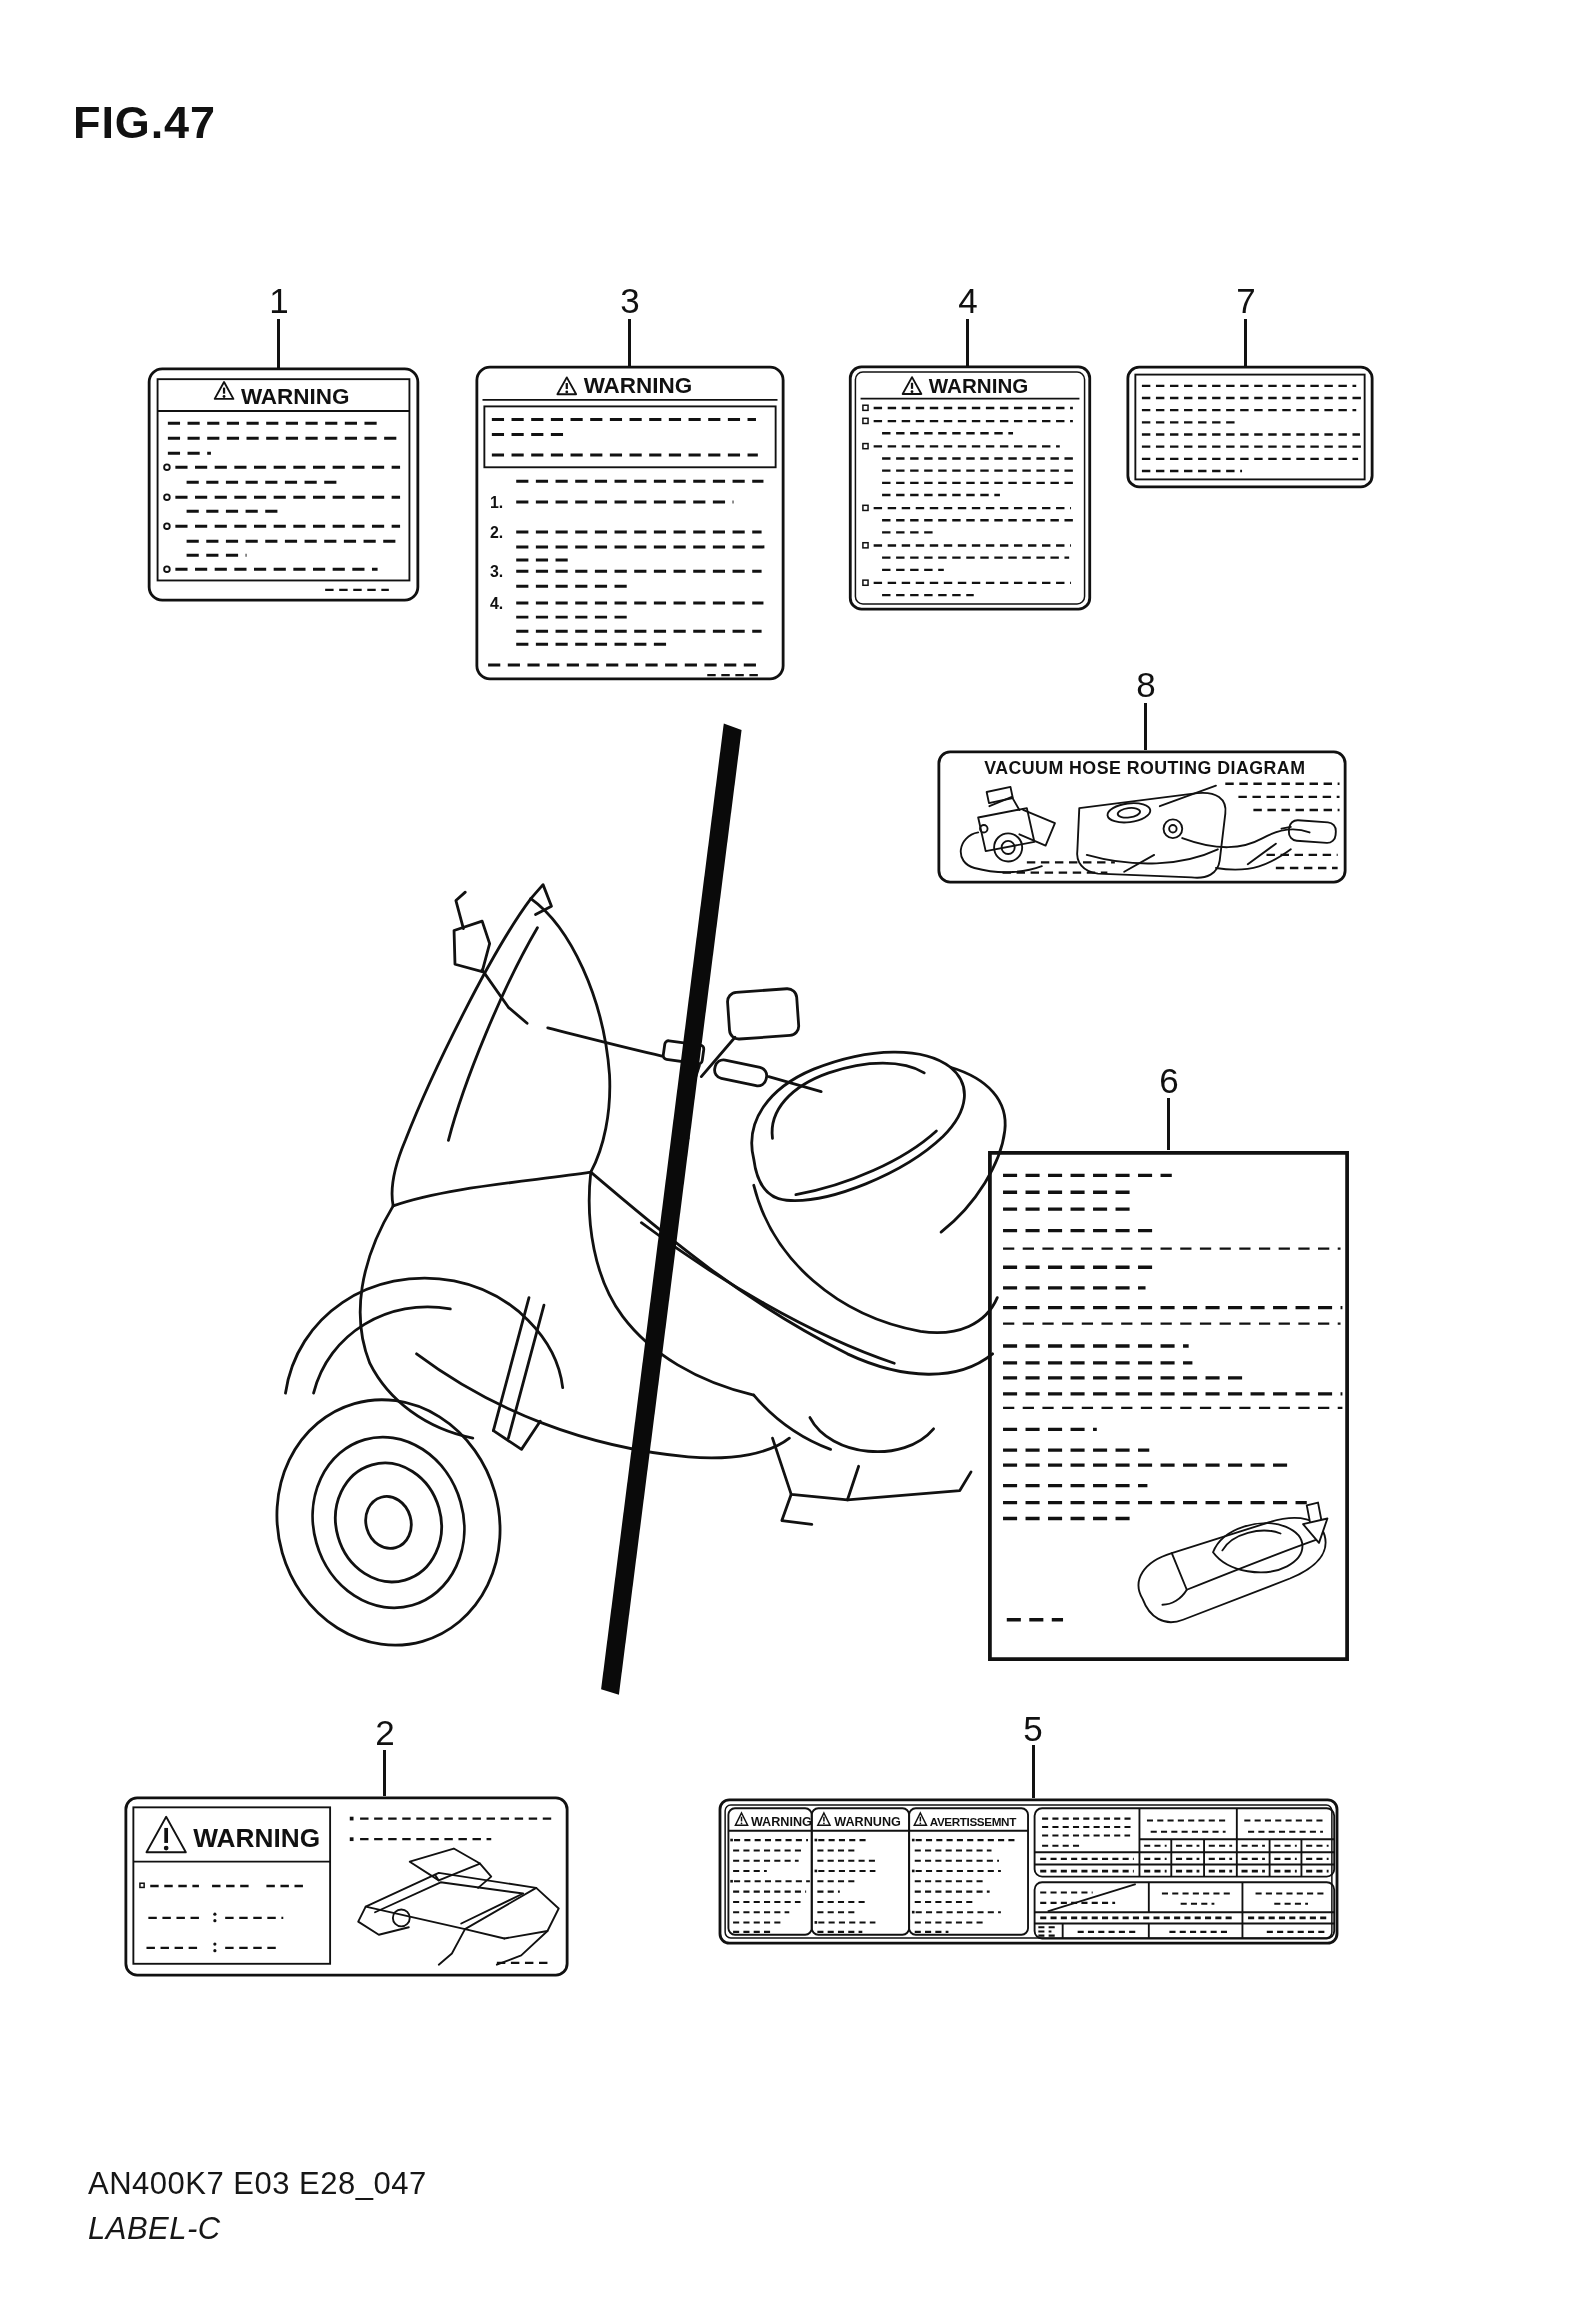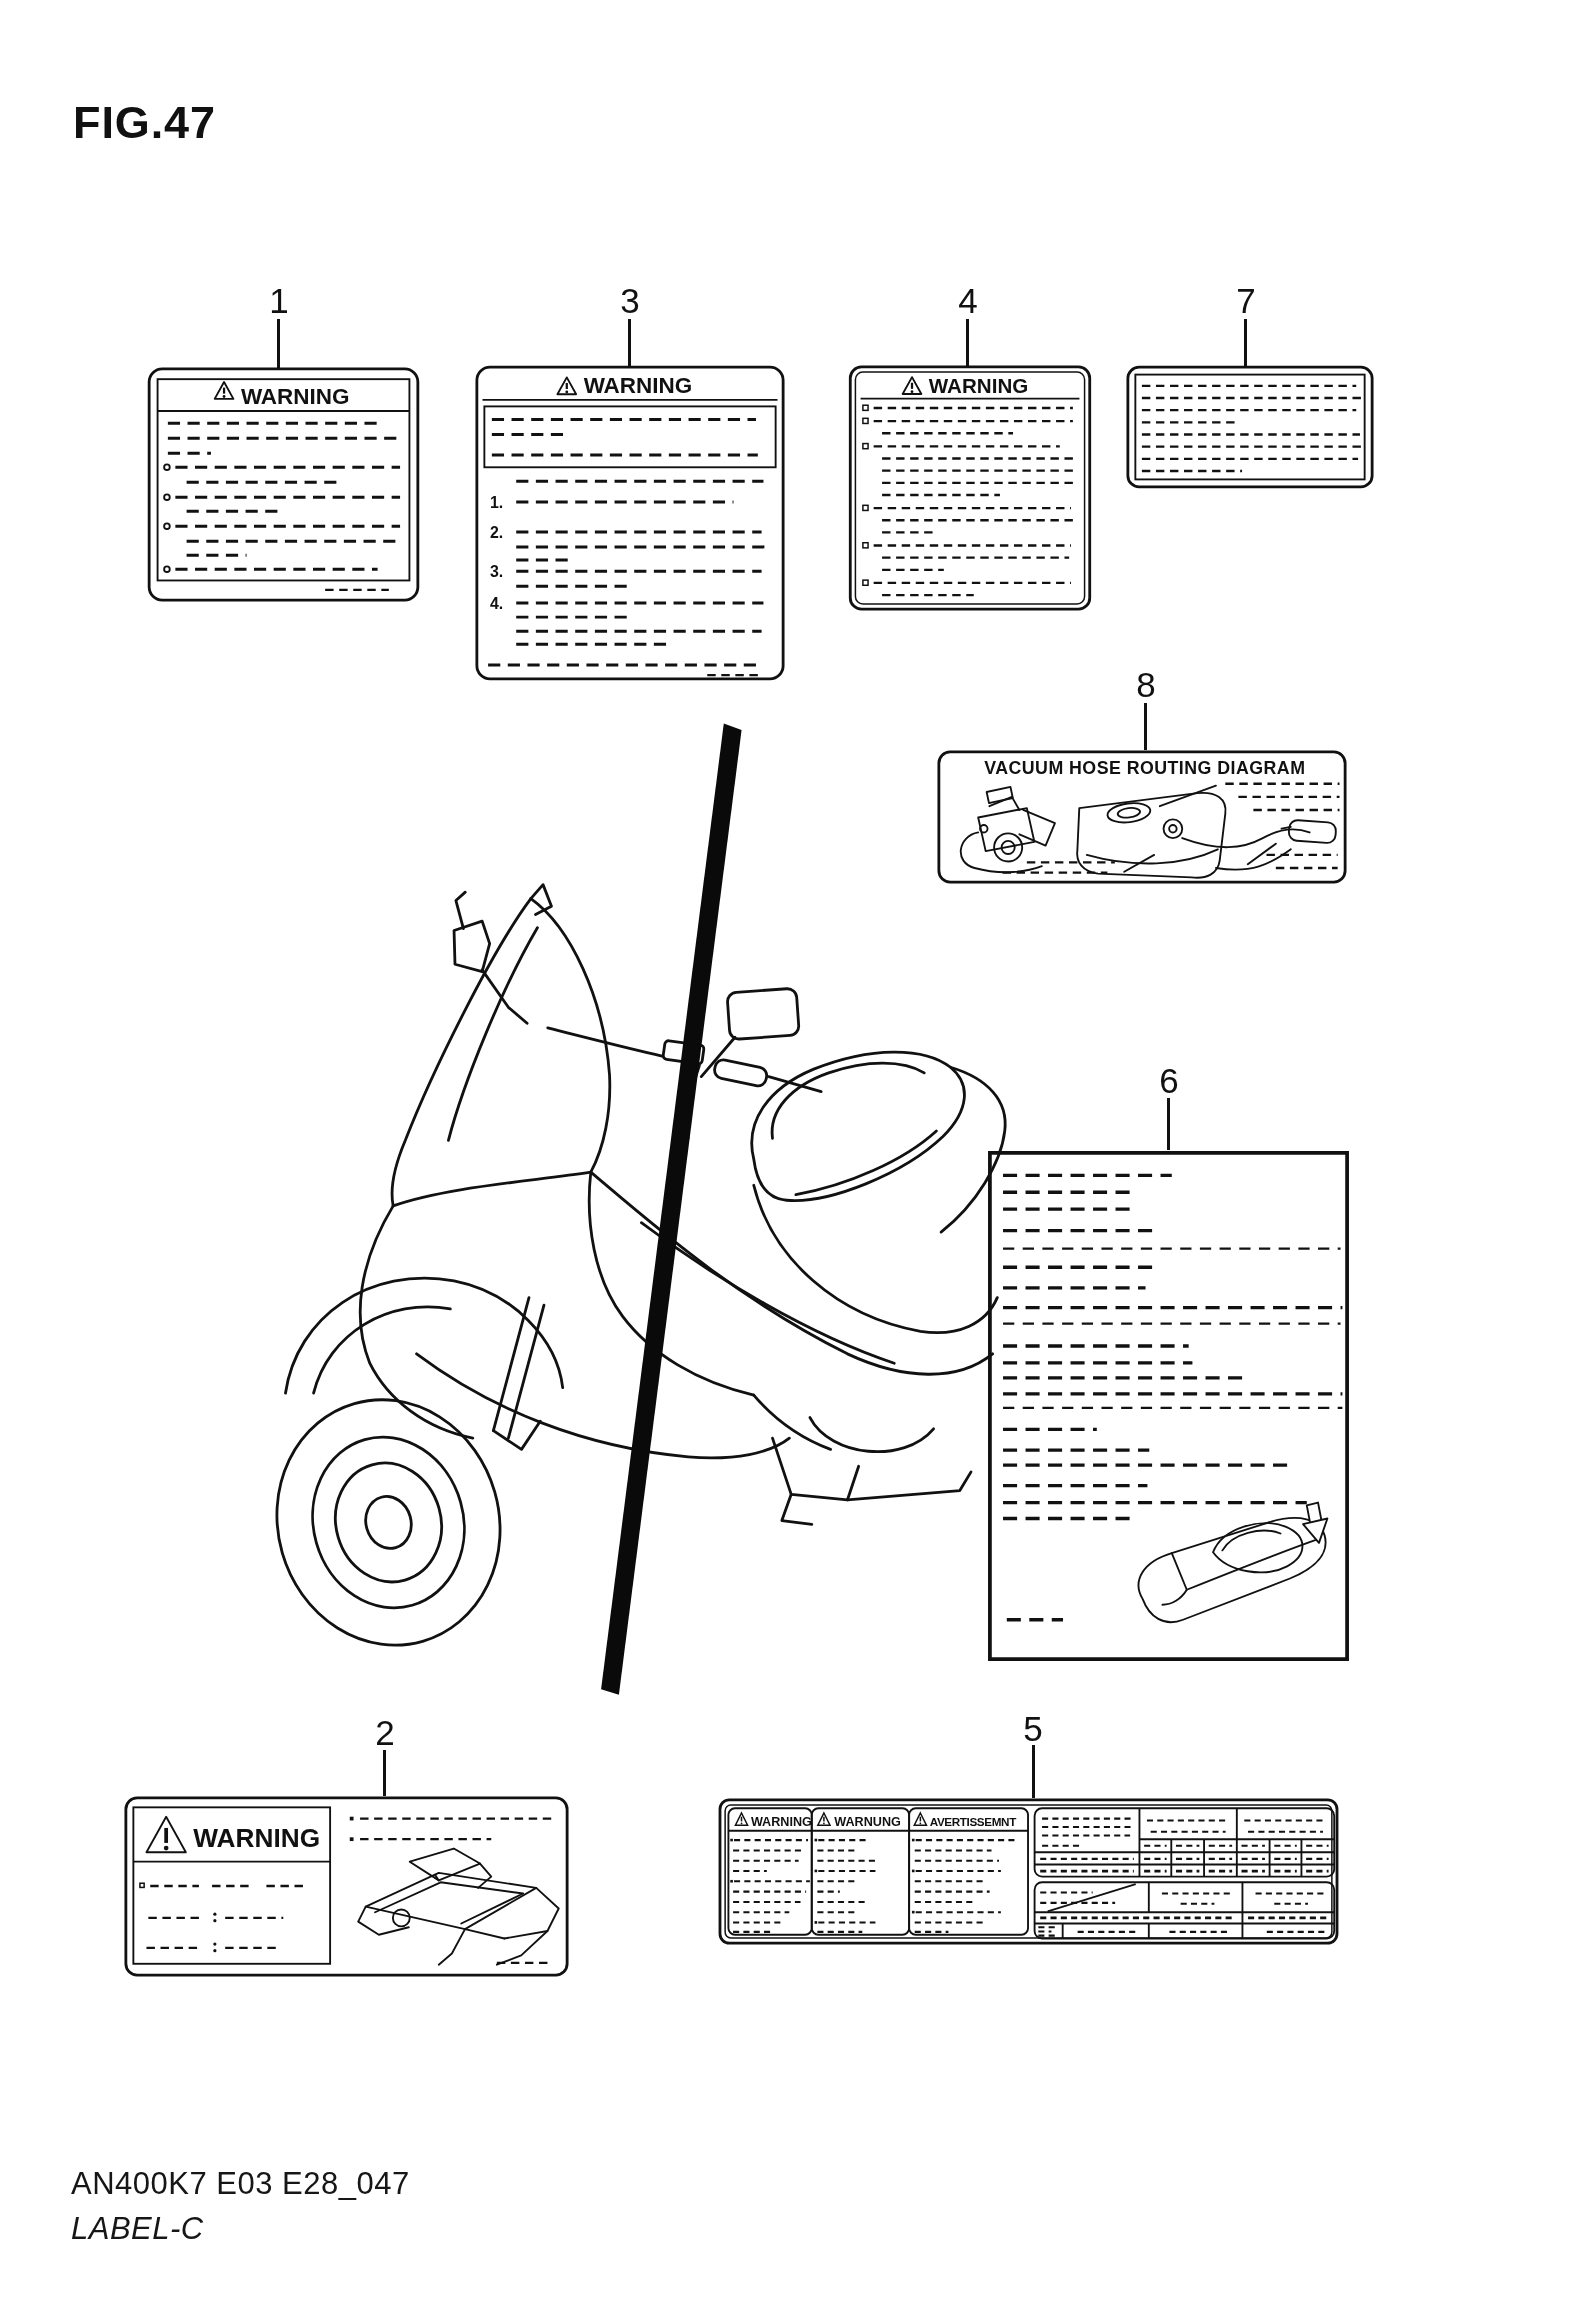--- a/index.html
+++ b/index.html
@@ -2,21 +2,21 @@
 <html style="font-size:15px"><head>
 <meta charset="utf-8">
 <style>
   html,body{margin:0;padding:0;background:#e8e8e8;}
   #page{position:relative;width:1593px;height:2307px;background:#ffffff;overflow:hidden;
         font-family:"Liberation Sans",sans-serif;color:#111;}
   .abs{position:absolute;}
   #fig-title{left:73px;top:97px;font-size:45px;font-weight:700;letter-spacing:0.9px;}
   .num{position:absolute;transform:translateX(-50%);font-size:35px;font-weight:400;color:#111;}
   .leader{position:absolute;width:2.8px;background:#111;}
-  .footer-line{position:absolute;left:71px;font-size:31px;font-weight:400;color:#161616;letter-spacing:0.5px;}
+  .footer-line{position:absolute;left:88px;font-size:31px;font-weight:400;color:#161616;letter-spacing:0.5px;}
   svg text{font-family:"Liberation Sans",sans-serif;fill:#111;}
   .box{fill:none;stroke:#111;stroke-width:3;}
   .box4{fill:none;stroke:#111;stroke-width:4;}
   .tb{fill:none;stroke:#111;stroke-width:2;}
   .tb15{fill:none;stroke:#111;stroke-width:1.6;}
   .d  {fill:none;stroke:#111;stroke-width:3.2;stroke-dasharray:13 8;}
   .d2 {fill:none;stroke:#111;stroke-width:2.5;stroke-dasharray:9 6;}
   .d5 {fill:none;stroke:#111;stroke-width:2.2;stroke-dasharray:6.5 4.5;}
   .d5b{fill:none;stroke:#111;stroke-width:2.9;stroke-dasharray:6.5 4.5;}
   .d6 {fill:none;stroke:#111;stroke-width:3.5;stroke-dasharray:15 9;}

